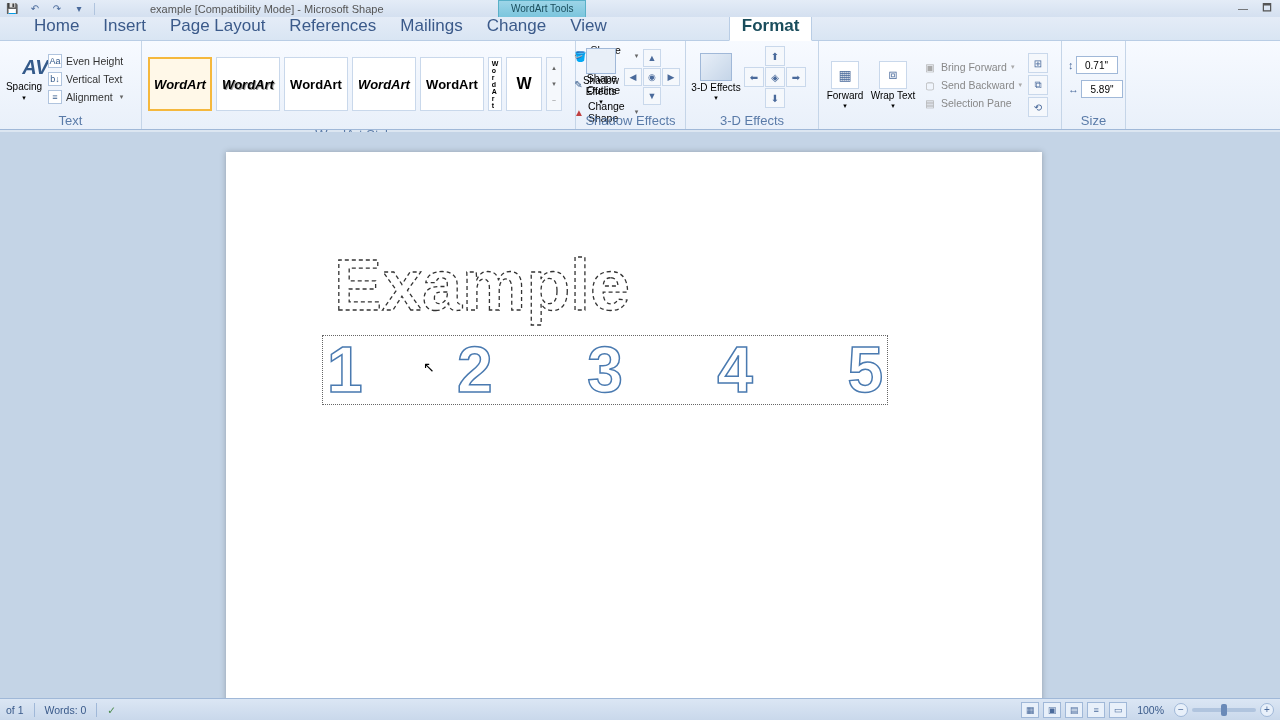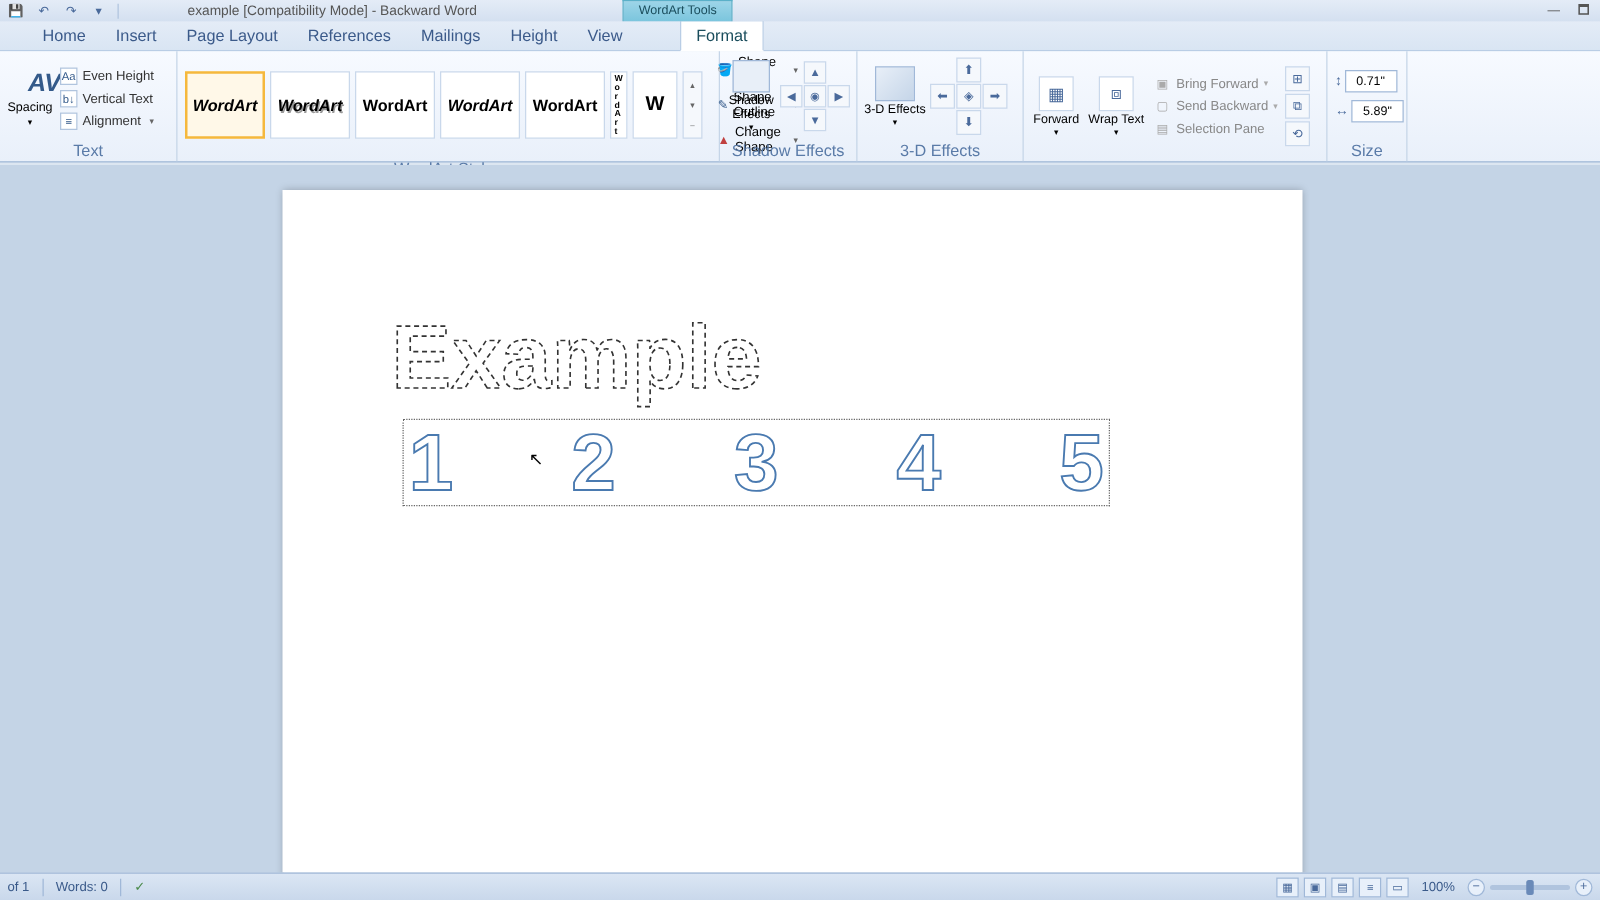--- a/index.html
+++ b/index.html
@@ -10,23 +10,23 @@
 .qa-toolbar { display: flex; align-items: center; gap: 4px; padding-left: 4px; }
 .qa-btn { width: 18px; height: 14px; display: flex; align-items: center; justify-content: center; font-size: 10px; color: #4a6a9b; }
 .qa-sep { width: 1px; height: 12px; background: #b0c4de; margin: 0 2px; }
 .title-text { position: absolute; left: 150px; }
 .contextual-tab { position: absolute; left: 498px; top: 0; height: 17px; background: linear-gradient(#9dd5e8, #7bc5dd); padding: 2px 12px; font-size: 10px; color: #1a4d5c; border: 1px solid #5ab0c8; border-bottom: none; }
 .win-controls { position: absolute; right: 4px; display: flex; gap: 6px; }
 .win-btn { width: 18px; height: 12px; font-size: 10px; display: flex; align-items: center; justify-content: center; color: #555; }
 
 
 .ribbon-tabs { height: 24px; background: linear-gradient(#e4ecf7, #d9e5f3); display: flex; align-items: flex-end; border-bottom: 1px solid #b9cde5; padding-left: 22px; }
-.ribbon-tab { padding: 4px 12px; font-size: 13px; color: #3b5a8a; cursor: pointer; text-align: center; }
+.ribbon-tab { padding: 4px 12px; font-size: 17px; color: #3b5a8a; cursor: pointer; text-align: center; }
 .ribbon-tab.active { background: #fff; border: 1px solid #b9cde5; border-bottom: 1px solid #fff; margin-bottom: -1px; }
-.ribbon-tab.format { margin-left: 34px; color: #1a4d5c; }
+.ribbon-tab.format { margin-left: 110px; color: #1a4d5c; font-weight: bold; }
 
 
 .ribbon { height: 89px; background: linear-gradient(#f7faff, #e9f0fa); border-bottom: 1px solid #a0b8d8; display: flex; }
 .group { border-right: 1px solid #c5d5e8; display: flex; flex-direction: column; }
 .group-content { flex: 1; display: flex; align-items: center; padding: 2px; }
 .group-label { height: 16px; font-size: 13px; color: #5a7ba8; text-align: center; }
 
 
 .g-text { width: 142px; }
 .spacing-btn { display: flex; flex-direction: column; align-items: center; width: 44px; font-size: 10px; gap: 2px; padding-top: 4px; }
@@ -86,21 +86,21 @@
 .size-fields { display: flex; flex-direction: column; gap: 6px; padding: 8px 4px; }
 .size-field { display: flex; align-items: center; gap: 2px; }
 .size-icon { font-size: 11px; color: #4a6a9b; }
 .size-input { width: 42px; height: 18px; border: 1px solid #a0b8d8; background: #fff; font-size: 10px; text-align: center; }
 
 
 .doc-area { position: absolute; top: 132px; left: 0; right: 0; bottom: 22px; background: #c4d4e6; overflow: hidden; }
 .page { position: absolute; left: 226px; top: 20px; width: 816px; height: 1056px; background: #fff; box-shadow: 0 0 6px rgba(0,0,0,.25); }
 
 
-.wa-example { position: absolute; left: 87px; top: 96px; display: flex; }
+.wa-example { position: absolute; left: 108px; top: 96px; display: flex; }
 .wa-example svg { display: block; }
 
 
 .wa-numbers-wrap { position: absolute; left: 96px; top: 183px; width: 566px; height: 70px; border: 1px dotted #666; }
 .wa-numbers { width: 100%; height: 100%; display: flex; justify-content: space-between; align-items: center; padding: 0 4px; }
 .wa-numbers span { font-family: "Arial Black", Impact, sans-serif; font-size: 64px; font-weight: 900; color: #fff; -webkit-text-stroke: 1.5px #4a7ab0; text-stroke: 1.5px #4a7ab0; }
 .cursor-arrow { position: absolute; left: 197px; top: 207px; font-size: 14px; color: #000; pointer-events: none; }
 
 
 .statusbar { position: absolute; bottom: 0; left: 0; right: 0; height: 22px; background: linear-gradient(#dbe6f4, #c9d8eb); border-top: 1px solid #a0b8d8; display: flex; align-items: center; font-size: 10.5px; color: #3a5a8a; padding: 10px 6px; }
@@ -117,35 +117,35 @@
 <body>
 
 <div class="titlebar">
   <div class="qa-toolbar">
     <div class="qa-btn">💾</div>
     <div class="qa-btn">↶</div>
     <div class="qa-btn">↷</div>
     <div class="qa-btn">▾</div>
     <div class="qa-sep"></div>
   </div>
-  <span class="title-text">example [Compatibility Mode] - Backward Word</span>
+  <span class="title-text">example [Compatibility Mode] - Microsoft Shape</span>
   <div class="contextual-tab">WordArt Tools</div>
   <div class="win-controls">
     <div class="win-btn">—</div>
     <div class="win-btn">🗖</div>
   </div>
 </div>
 
 <div class="ribbon-tabs">
   <div class="ribbon-tab">Home</div>
   <div class="ribbon-tab">Insert</div>
   <div class="ribbon-tab">Page Layout</div>
   <div class="ribbon-tab">References</div>
   <div class="ribbon-tab">Mailings</div>
-  <div class="ribbon-tab">Height</div>
+  <div class="ribbon-tab">Change</div>
   <div class="ribbon-tab">View</div>
   <div class="ribbon-tab active format">Format</div>
 </div>
 
 <div class="ribbon">
 
   <div class="group g-text">
     <div class="group-content">
       <div class="spacing-btn">
         <span class="spacing-icon">AV</span>

